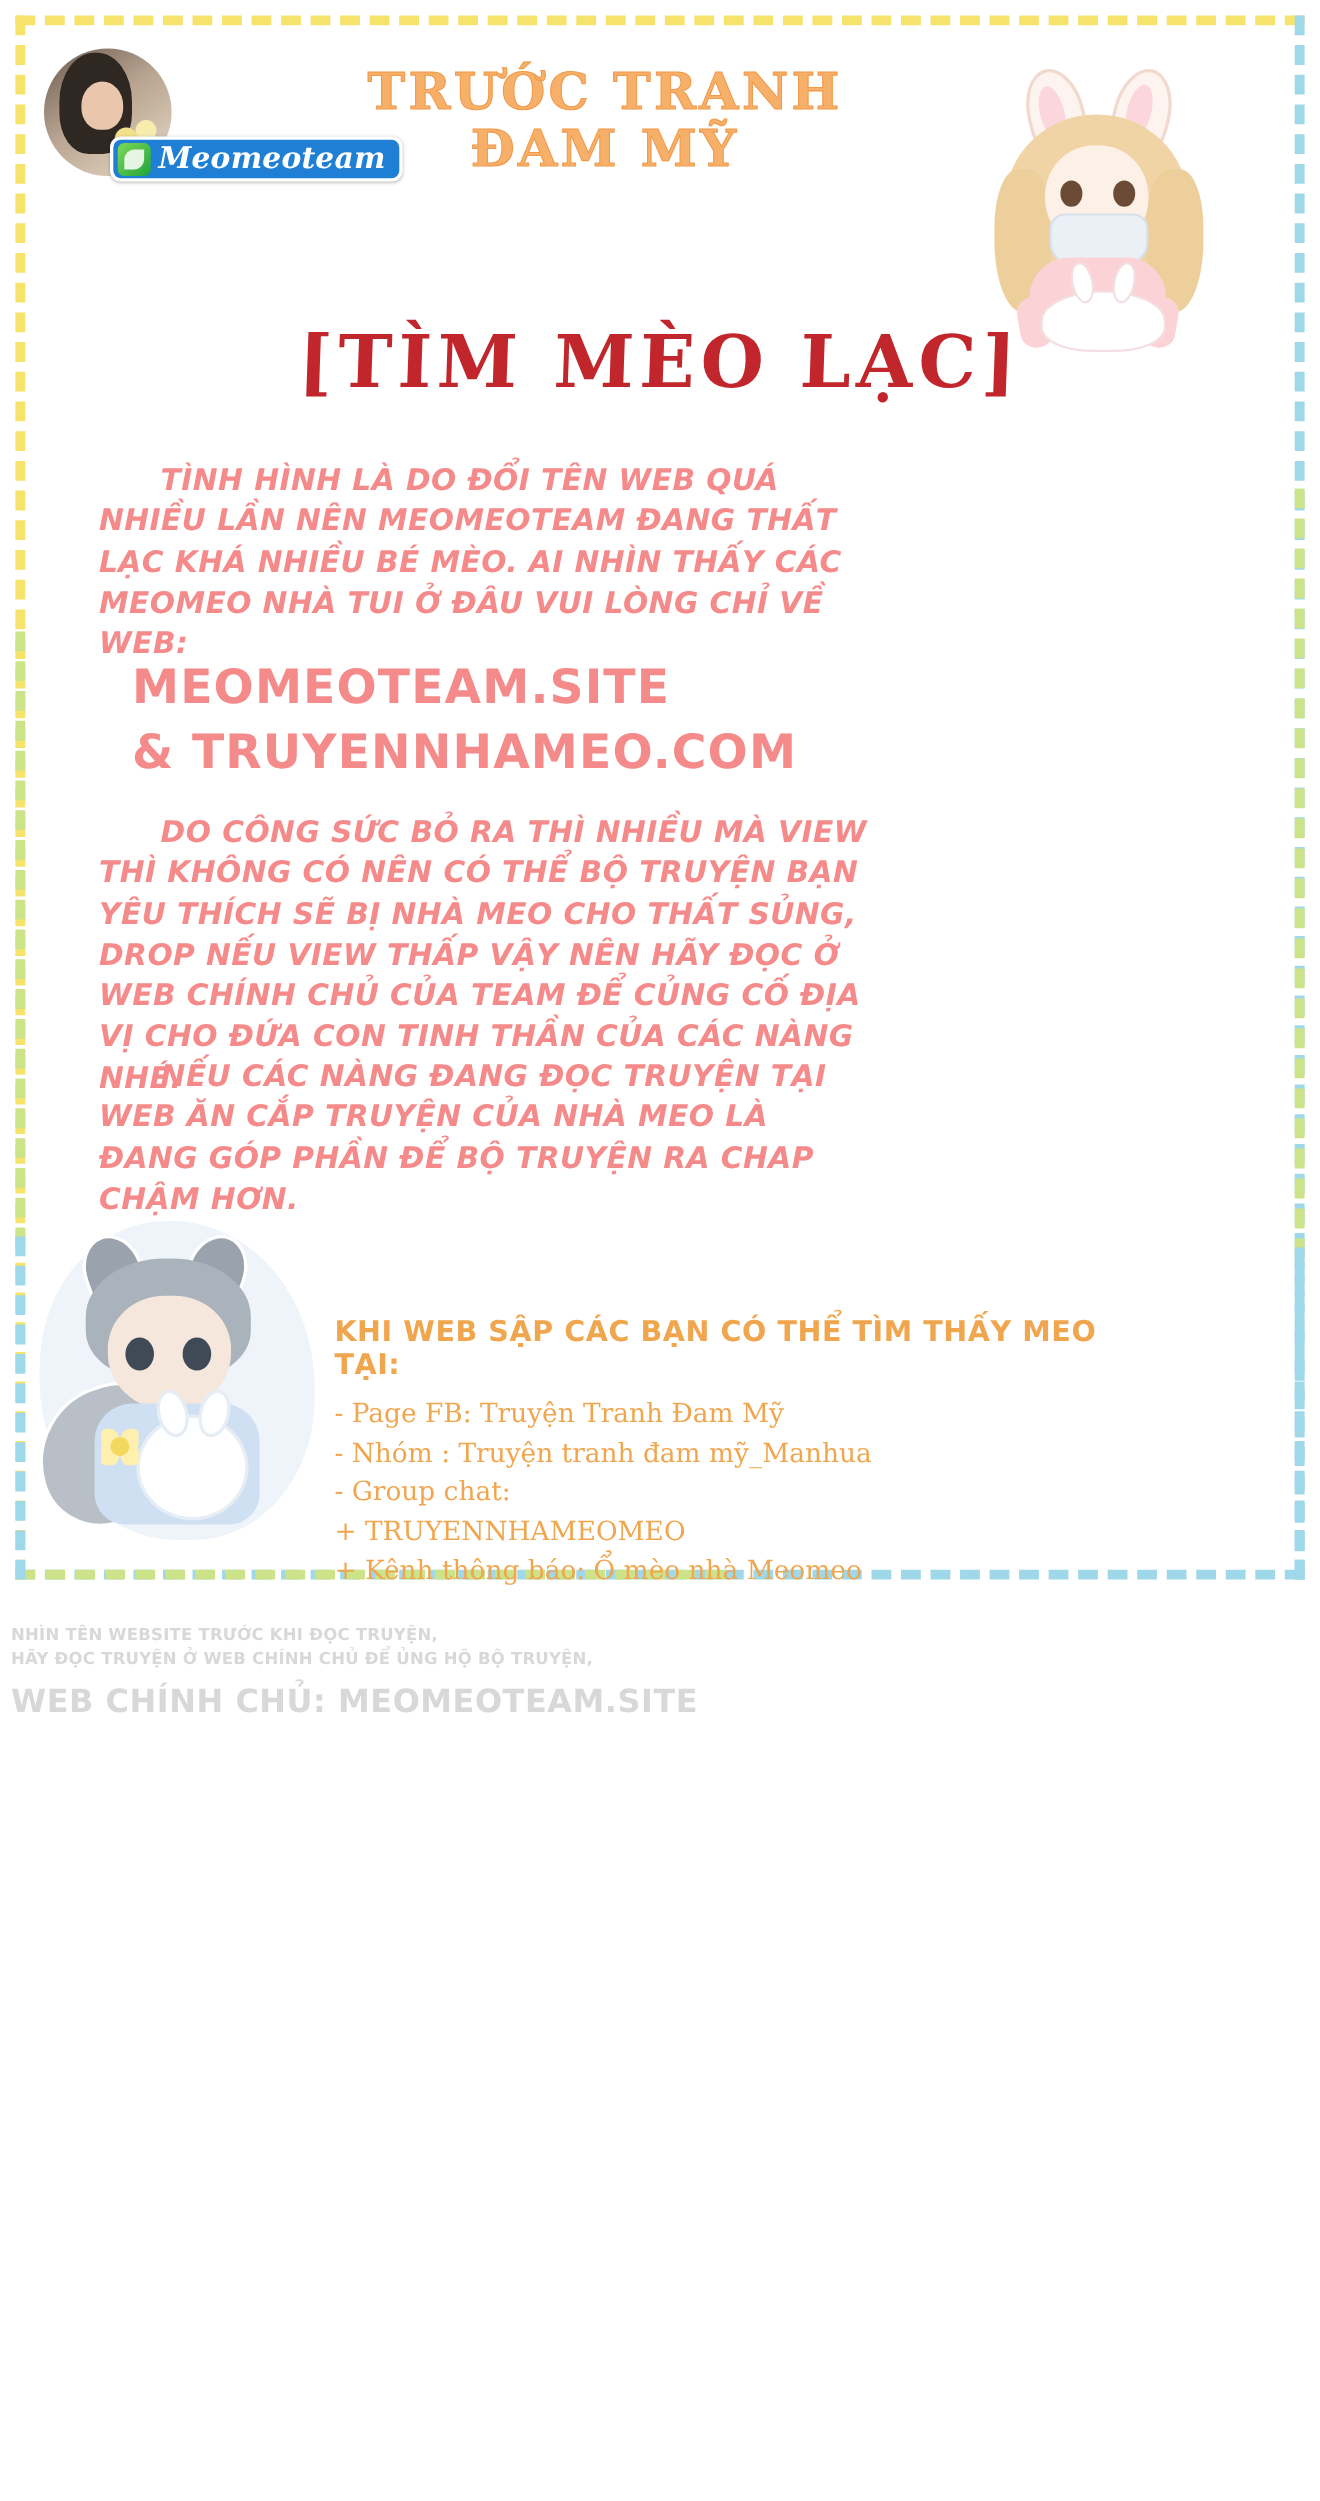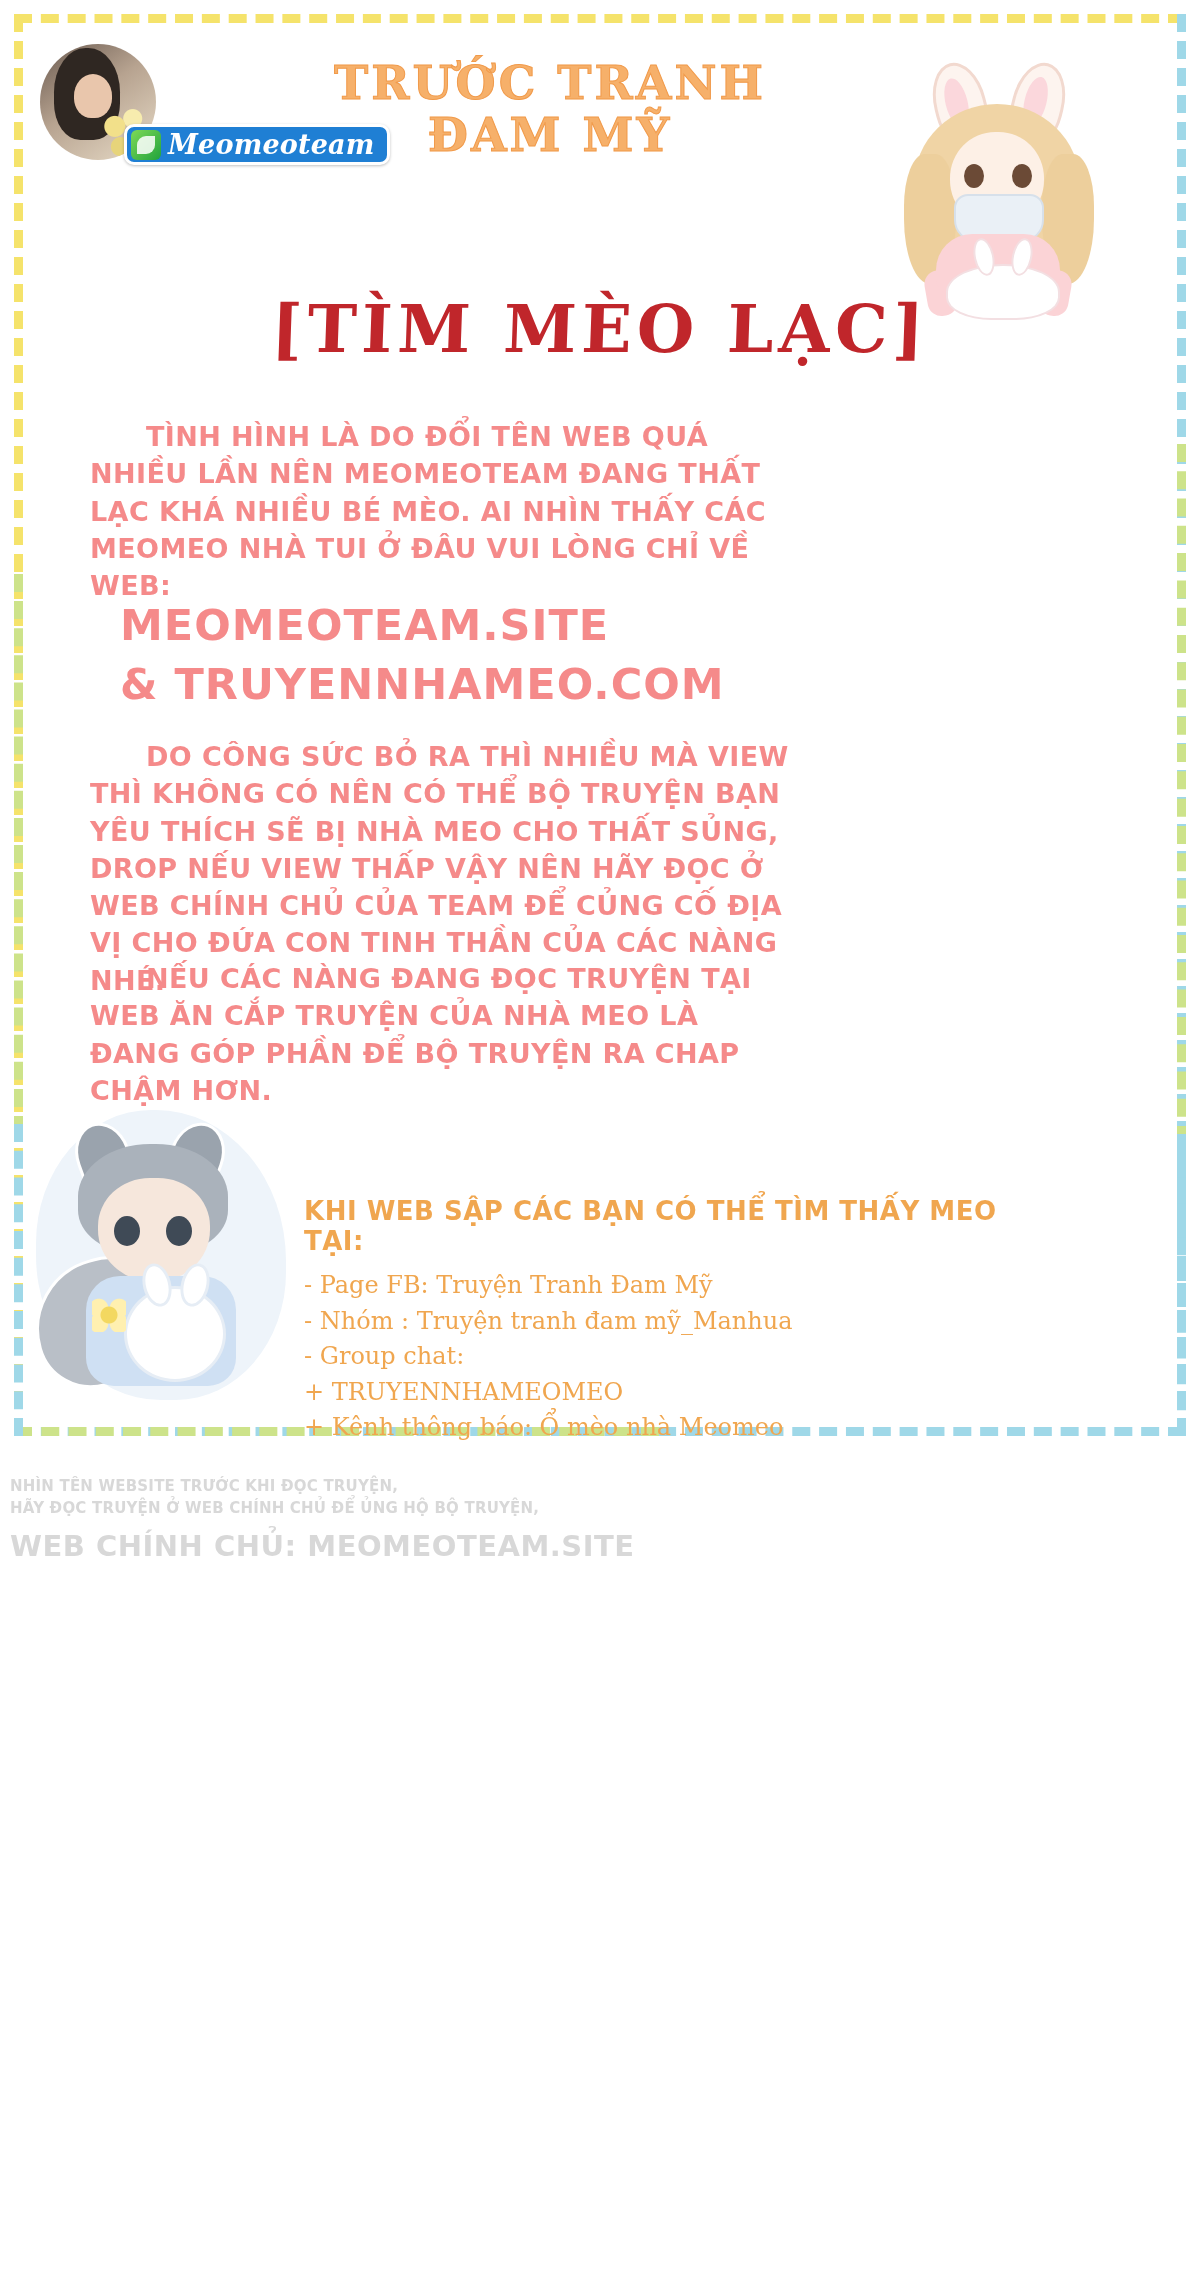--- a/index.html
+++ b/index.html
@@ -105,21 +105,21 @@
     width: 56px; height: 56px;
     background:
       radial-gradient(circle at 30% 40%, #f2e08a 0 10px, transparent 11px),
       radial-gradient(circle at 62% 26%, #f7ecae 0 9px, transparent 10px),
       radial-gradient(circle at 78% 60%, #efd977 0 11px, transparent 12px),
       radial-gradient(circle at 40% 76%, #e7d47a 0 9px, transparent 10px);
   }
 
   .brand-badge {
     position: absolute;
-    left: 84px;
+    left: 60px;
     top: 90px;
     display: flex;
     align-items: center;
     background: #1f7fd4;
     border: 3px solid #ffffff;
     border-radius: 10px;
     padding: 2px 12px 2px 4px;
     box-shadow: 0 1px 3px rgba(0,0,0,.25);
     z-index: 5;
   }
@@ -285,20 +285,21 @@
   
   .para {
     position: absolute;
     font-family: "DejaVu Sans", sans-serif;
     font-weight: bold;
     color: #f58a8a;
     font-size: 27px;
     line-height: 1.38;
     letter-spacing: .4px;
     text-transform: uppercase;
+    font-style: italic;
   }
   .para-1 {
     left: 90px;
     top: 418px;
     width: 690px;
     text-indent: 56px;
   }
   .links {
     position: absolute;
     left: 120px;

